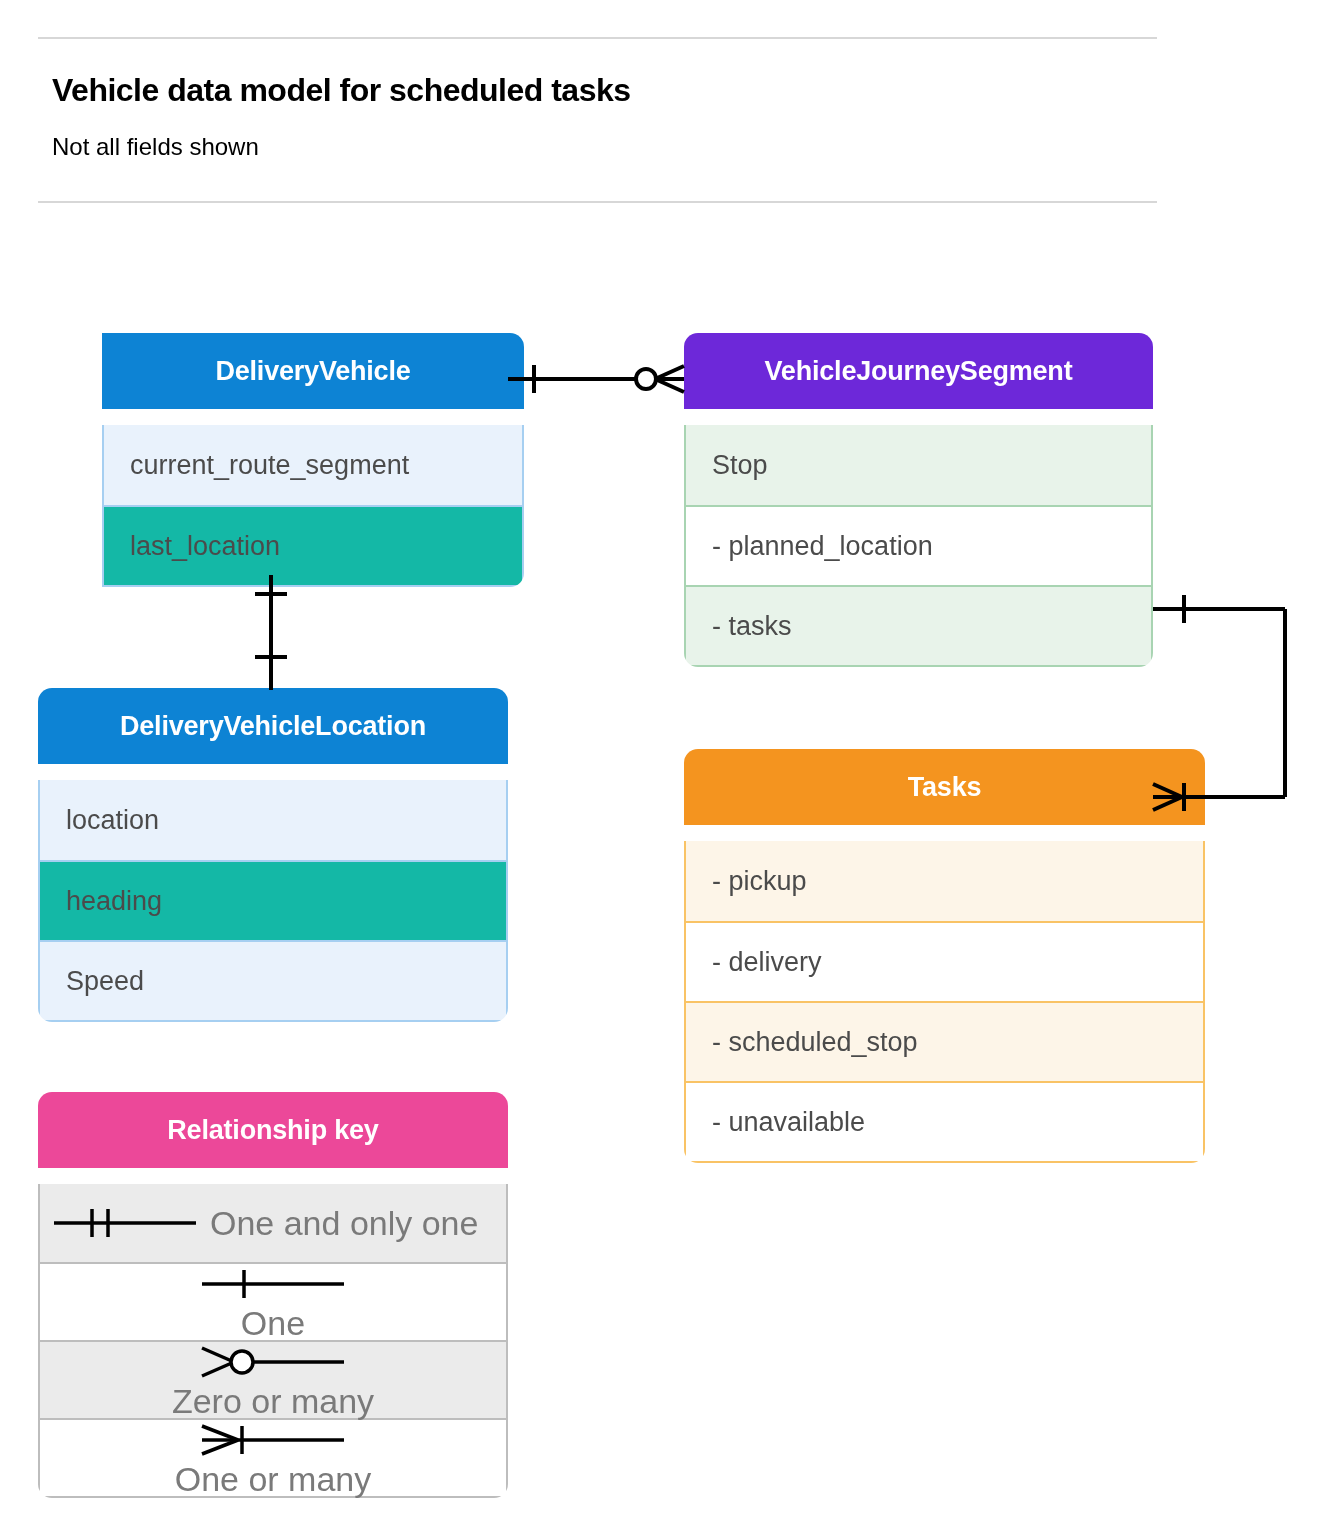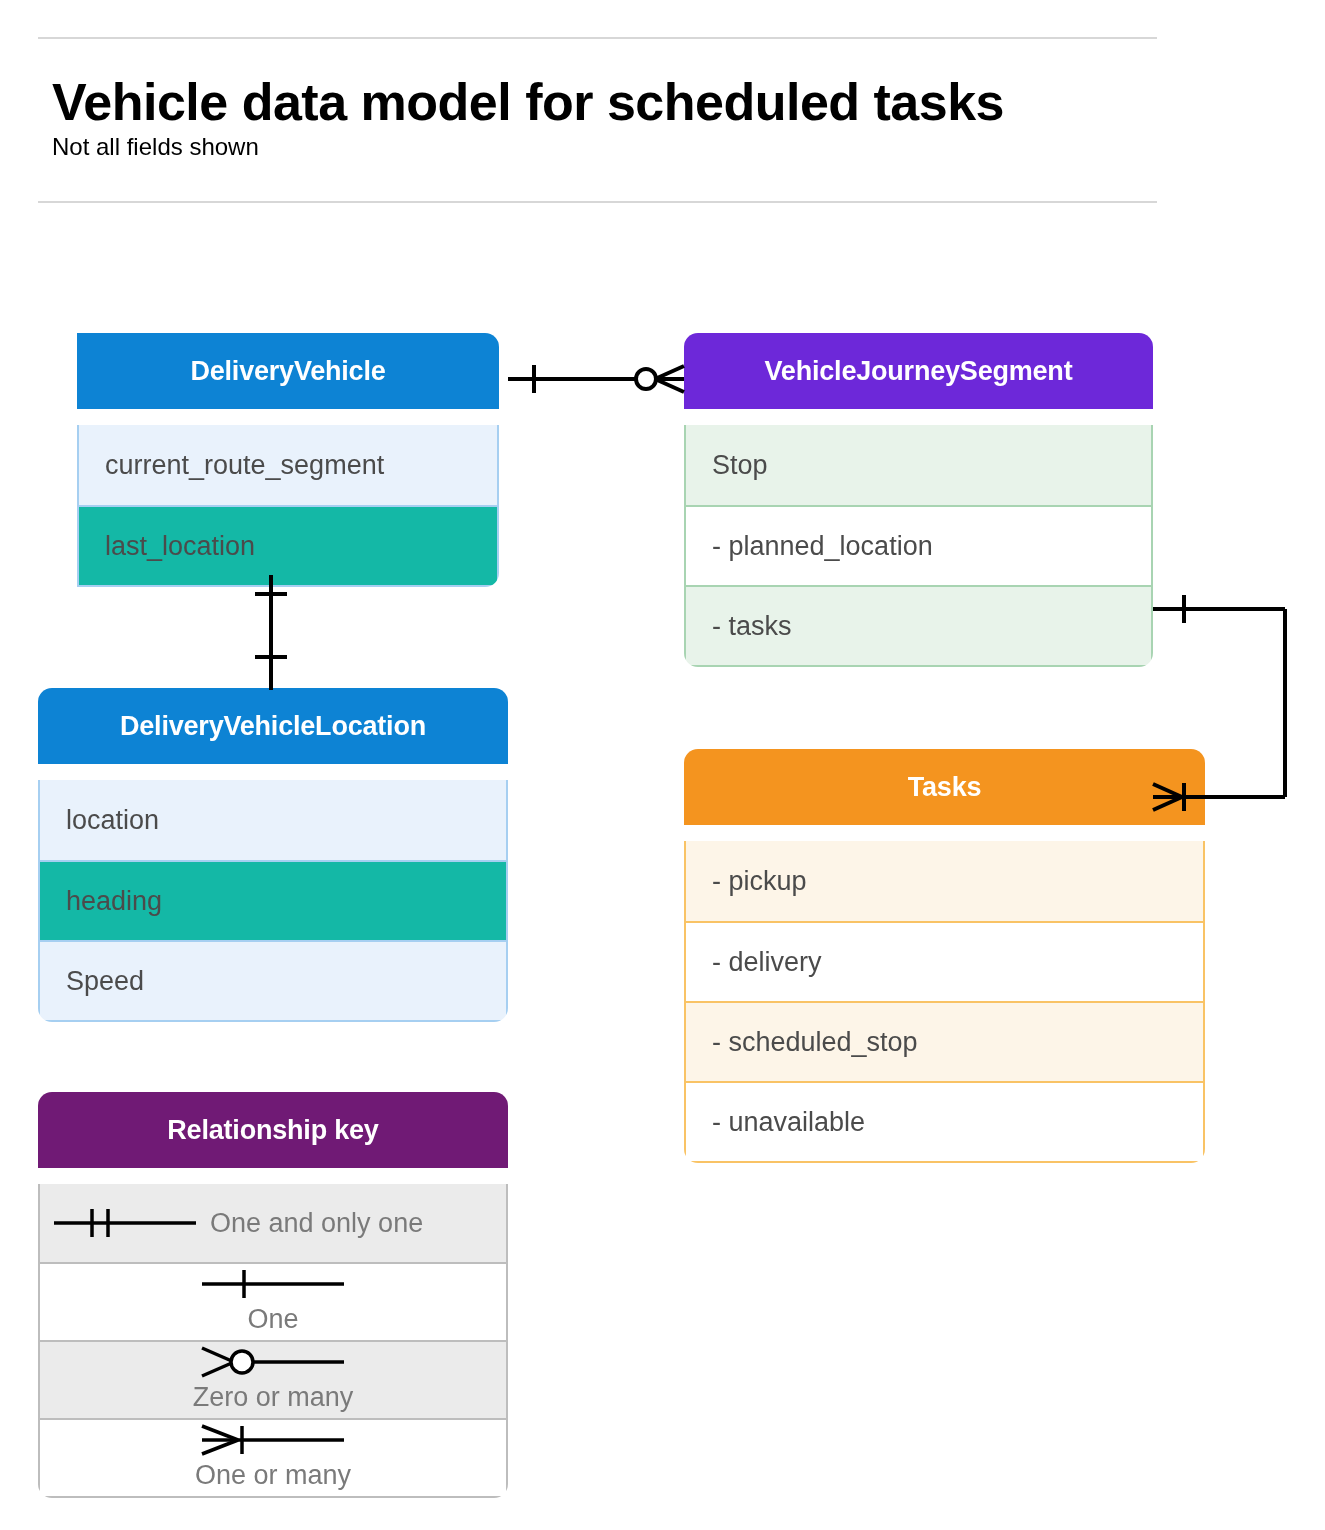--- a/index.html
+++ b/index.html
@@ -21,21 +21,21 @@
     left: 38px; width: 1119px;
     height: 2px;
     background: #d7d7d7;
   }
   #rule-top    { top: 37px; }
   #rule-bottom { top: 201px; }
 
   #page-title {
     position: absolute;
     left: 52px; top: 72px;
-    font-size: 52px;
+    font-size: 32px;
     font-weight: bold;
     color: #000000;
     letter-spacing: -0.5px;
     white-space: nowrap;
   }
   #page-subtitle {
     position: absolute;
     left: 52px; top: 133px;
     font-size: 24px;
     font-weight: normal;
@@ -93,27 +93,27 @@
   .theme-green .row-base { background: #ffffff; }
 
   
   .theme-orange .entity-header { background: #f4941f; }
   .theme-orange .entity-rows   { border-color: #f9c365; }
   .theme-orange .entity-row + .entity-row { border-top-color: #f9c365; }
   .theme-orange .row-alt  { background: #fdf5e8; }
   .theme-orange .row-base { background: #ffffff; }
 
   
-  .theme-gray .entity-header { background: #701a75; }
+  .theme-gray .entity-header { background: #ec4899; }
   .theme-gray .entity-rows   { border-color: #bdbdbd; }
   .theme-gray .row-alt  { background: #ebebeb; }
   .theme-gray .row-base { background: #ffffff; }
 
   
-  #entity-deliveryvehicle          { left: 29px;  top: 333px; width: 470px; padding-left: 48px; }
+  #entity-deliveryvehicle          { left: 54px;  top: 333px; width: 470px; padding-left: 48px; }
   #entity-deliveryvehiclelocation  { left: 38px;  top: 688px; width: 470px; }
   #entity-vehiclejourneysegment    { left: 684px; top: 333px; width: 469px; }
   #entity-tasks                    { left: 684px; top: 749px; width: 521px; }
   #relationship-key                { left: 38px;  top: 1092px; width: 470px; }
 
   
   .legend-row {
     height: 78px;
     display: flex;
     align-items: center;
@@ -121,21 +121,21 @@
   }
   .legend-row + .legend-row { border-top: 2px solid #bdbdbd; flex-direction: column; }
   .legend-symbol {
     width: 170px;
     flex: none;
     display: flex;
     align-items: center;
     justify-content: center;
   }
   .legend-label {
-    font-size: 27px;
+    font-size: 34px;
     color: #7a7a7a;
     white-space: nowrap;
   }
 
   
   #connector-layer {
     position: absolute;
     left: 0; top: 0;
     width: 1325px; height: 1530px;
     pointer-events: none;

